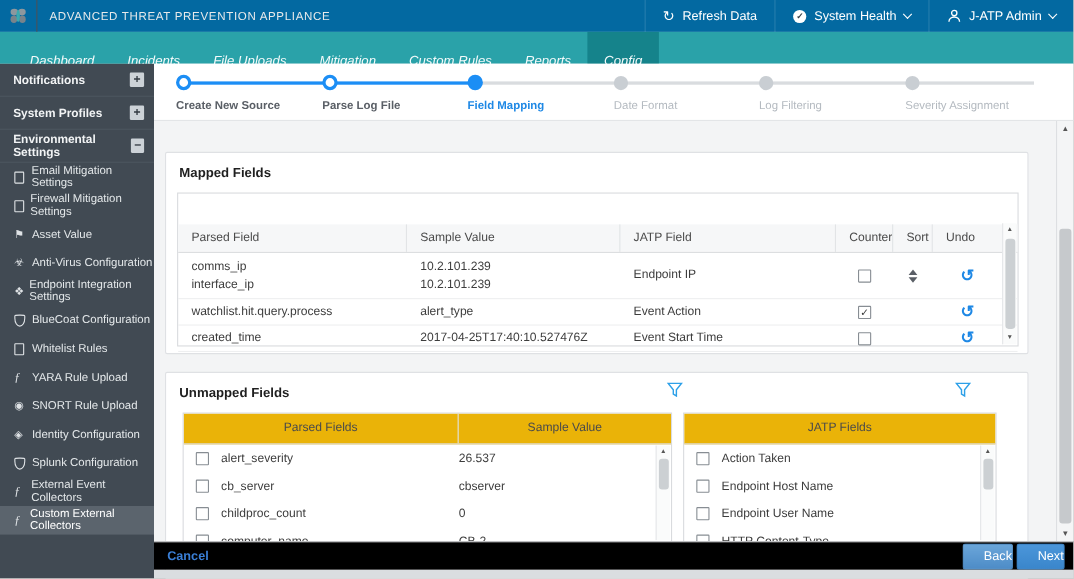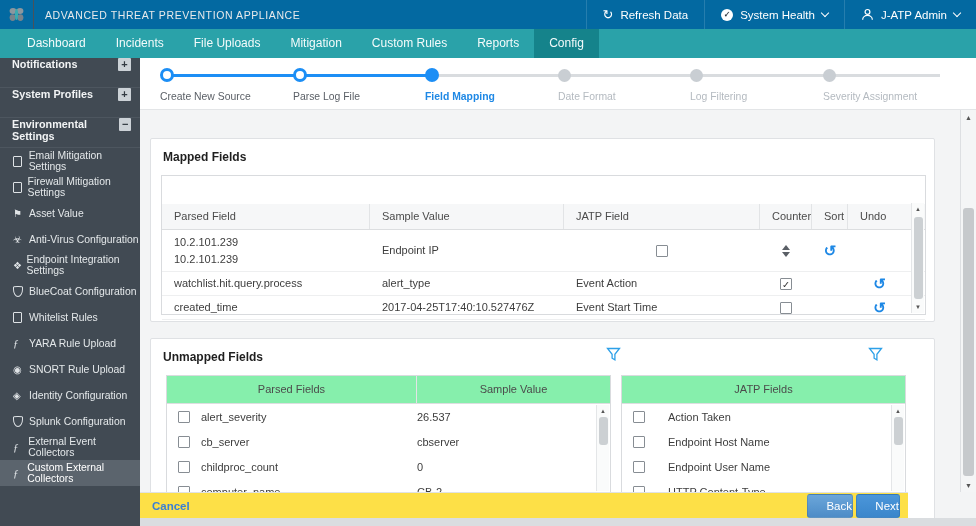--- a/index.html
+++ b/index.html
@@ -11,26 +11,26 @@
   .logo-box { width:34px; height:29px; display:flex; align-items:center; justify-content:center; border-right:1px solid #4a525a; }
   .app-title { margin-left:11px; font-size:10.5px; letter-spacing:.6px; color:#e8eaeb; }
   .hdr-right { margin-left:auto; display:flex; height:100%; }
   .hdr-item { display:flex; align-items:center; gap:7px; padding:0 16px; border-left:1px solid rgba(255,255,255,.14); font-size:11.5px; color:#fff; cursor:pointer; }
   .refresh-glyph { font-size:13px; line-height:1; }
   .health-circle { width:12px; height:12px; border-radius:50%; background:#fff; color:#323a42; font-size:8px; line-height:12px; text-align:center; font-weight:700; }
   .chev { width:6px; height:6px; border-right:1.5px solid #fff; border-bottom:1.5px solid #fff; transform:rotate(45deg); margin-top:-3px; }
 
   
   .nav { position:absolute; left:0; top:29px; width:976px; height:29px; background:#2aa2a9; display:flex; padding-left:12px; }
-  .nav-tab { line-height:29px; padding:0 15px; font-size:12px; color:#f4fbfb; cursor:pointer; }
+  .nav-tab { line-height:29px; padding:12px 15px; font-size:12px; color:#f4fbfb; cursor:pointer;font-style:italic; }
   .nav-tab.active { background:#15838b; }
 
   
   .sidebar { position:absolute; left:0; top:58px; width:140px; height:468px; background:#414a53; }
-  .sb-group { height:30px; display:flex; align-items:flex-start; padding:0 9px 0 12px; border-bottom:1px solid #4d565f; color:#f2f4f5; font-size:10.8px; font-weight:700; cursor:pointer; }
+  .sb-group { height:30px; display:flex; align-items:center; padding:0 9px 0 12px; border-bottom:1px solid #4d565f; color:#f2f4f5; font-size:10.8px; font-weight:700; cursor:pointer; }
   .sb-toggle { margin-left:auto; width:13px; height:13px; background:#ccd2d7; color:#323a42; font-size:11px; font-weight:700; line-height:12px; text-align:center; border-radius:1px; }
   .sb-item { height:26px; display:flex; align-items:center; padding-left:13px; color:#e4e8ea; font-size:10.4px; font-weight:500; cursor:pointer; }
   .sb-item.active { background:#5b646d; color:#fff; }
   .sb-ic { width:16px; display:flex; align-items:center; justify-content:flex-start; font-size:10px; color:#dfe3e6; font-style:normal; }
   .sb-ic.doc::before { content:""; display:block; width:7px; height:9px; border:1px solid #dfe3e6; border-radius:1px; }
   .sb-ic.shield::before { content:""; display:block; width:8px; height:9px; border:1px solid #dfe3e6; border-radius:45% 45% 50% 50% / 12% 12% 70% 70%; }
   .sb-ic.script { font-style:italic; font-family:"Liberation Serif", serif; font-size:11px; }
 
   
   .main { position:absolute; left:140px; top:58px; width:836px; height:468px; background:#f3f4f5; }
@@ -38,21 +38,21 @@
   
   .stepper { position:absolute; left:0; top:0; width:836px; height:52px; background:#fff; border-bottom:1px solid #e3e5e7; }
   .track { position:absolute; top:16px; height:3px; }
   .track.blue { left:27px; width:265px; background:#1c8ef5; }
   .track.gray { left:292px; width:508px; background:#d9dcdf; }
   .step-dot { position:absolute; top:10px; width:14px; height:14px; border-radius:50%; }
   .step-dot.hollow { background:#fff; border:3px solid #1c8ef5; }
   .step-dot.filled { background:#1c8ef5; }
   .step-dot.pending { background:#c9ced3; width:13px; height:13px; top:11px; }
   .step-label { position:absolute; top:33px; font-size:10.4px; white-space:nowrap; }
-  .step-label.done { color:#5a5f66; }
+  .step-label.done { color:#5a5f66;font-weight:bold; }
   .step-label.current { color:#1e88e5; font-weight:700; }
   .step-label.pending { color:#b4bac0; }
 
   
   .panel { position:absolute; background:#fff; border:1px solid #dfe1e4; border-radius:2px; overflow:hidden; }
   .panel.mapped { left:10px; top:80px; width:785px; height:184px; }
   .panel.unmapped { left:10px; top:280px; width:785px; height:189px; }
   .panel-title { position:absolute; left:12px; top:11px; font-size:12px; font-weight:700; color:#1f1f1f; }
 
   
@@ -76,34 +76,34 @@
   .vsb .a-up, .vsb .a-dn { position:absolute; left:0; width:12px; text-align:center; font-size:6px; color:#555; }
   .vsb .a-up { top:3px; }
   .vsb .a-dn { bottom:3px; }
   .vsb .thumb { position:absolute; left:2px; width:9px; background:#ccd0d3; border-radius:3px; }
 
   
   .funnel { position:absolute; top:8px; width:15px; height:15px; cursor:pointer; }
   .utable { position:absolute; top:36px; border:1px solid #d9dbde; background:#fff; overflow:hidden; }
   .utable.left { left:15px; width:445px; height:118px; }
   .utable.right { left:470px; width:285px; height:118px; }
-  .ut-head { display:grid; height:28px; background:#86efac; border-bottom:1px solid #dcdee0; }
+  .ut-head { display:grid; height:28px; background:#eab308; border-bottom:1px solid #dcdee0; }
   .utable.left .ut-head { grid-template-columns:250px auto; }
   .utable.right .ut-head { grid-template-columns:auto; }
   .ut-hcell { font-size:11px; color:#4b4b4b; line-height:27px; text-align:center; border-right:1px solid #e2e4e6; overflow:hidden; }
   .ut-hcell:last-child { border-right:none; }
   .ut-row { display:grid; align-items:center; height:25px; }
   .utable.left .ut-row { grid-template-columns:34px 216px auto; }
-  .utable.right .ut-row { grid-template-columns:34px auto;gap:12px; }
+  .utable.right .ut-row { grid-template-columns:34px auto; }
   .ut-cbwrap { display:flex; justify-content:center; }
   .ut-cell { font-size:11px; color:#3d3d3d; overflow:hidden; white-space:nowrap; }
   .utable .vsb { top:29px; }
 
   
-  .footer { position:absolute; left:140px; top:492px; width:768px; height:26px; background:#fde047; border-top:1px solid #e0e2e4; display:flex; align-items:center; }
+  .footer { position:absolute; left:140px; top:492px; width:836px; height:26px; background:#000000; border-top:1px solid #e0e2e4; display:flex; align-items:center; }
   .cancel { margin-left:12px; font-size:11.5px; font-weight:600; color:#3a7fd6; cursor:pointer; }
   .btns { margin-left:auto; margin-right:8px; display:flex; gap:3px; }
   .btn { height:24px; border:1px solid rgba(0,0,0,.1); border-radius:3px; color:#fff; font-size:11.5px; text-align:right; line-height:22px; cursor:pointer; }
   .btn.back { width:46px; background:linear-gradient(#6ba6da,#4d8cc7); }
   .btn.next { width:44px; background:linear-gradient(#4b96da,#3a86cb); }
   .strip { position:absolute; left:140px; top:518px; width:836px; height:8px; background:#dadde0; }
 
   
   .page-sb { position:absolute; left:960px; top:110px; width:16px; height:382px; background:#f4f5f6; border-left:1px solid #dddfe2; }
   .page-sb .a-up, .page-sb .a-dn { position:absolute; left:0; width:15px; text-align:center; font-size:7px; color:#555; }
@@ -252,20 +252,24 @@
           <div class="mt-hcell">Parsed Field</div>
           <div class="mt-hcell">Sample Value</div>
           <div class="mt-hcell">JATP Field</div>
           <div class="mt-hcell">Counter</div>
           <div class="mt-hcell">Sort</div>
           <div class="mt-hcell" style="border-right:none">Undo</div>
         </div>
 
         <div class="mt-row tall">
           <div class="mt-cell">
+            <div>comms_ip</div>
+            <div>interface_ip</div>
+          </div>
+          <div class="mt-cell">
             <div>10.2.101.239</div>
             <div>10.2.101.239</div>
           </div>
           <div class="mt-cell">Endpoint IP</div>
           <div class="mt-center">
               <span class="cb" data-checked="false"></span>
             </div>
           <div class="mt-center">
             <span class="sortctl">
               <span class="tri-up"></span>

